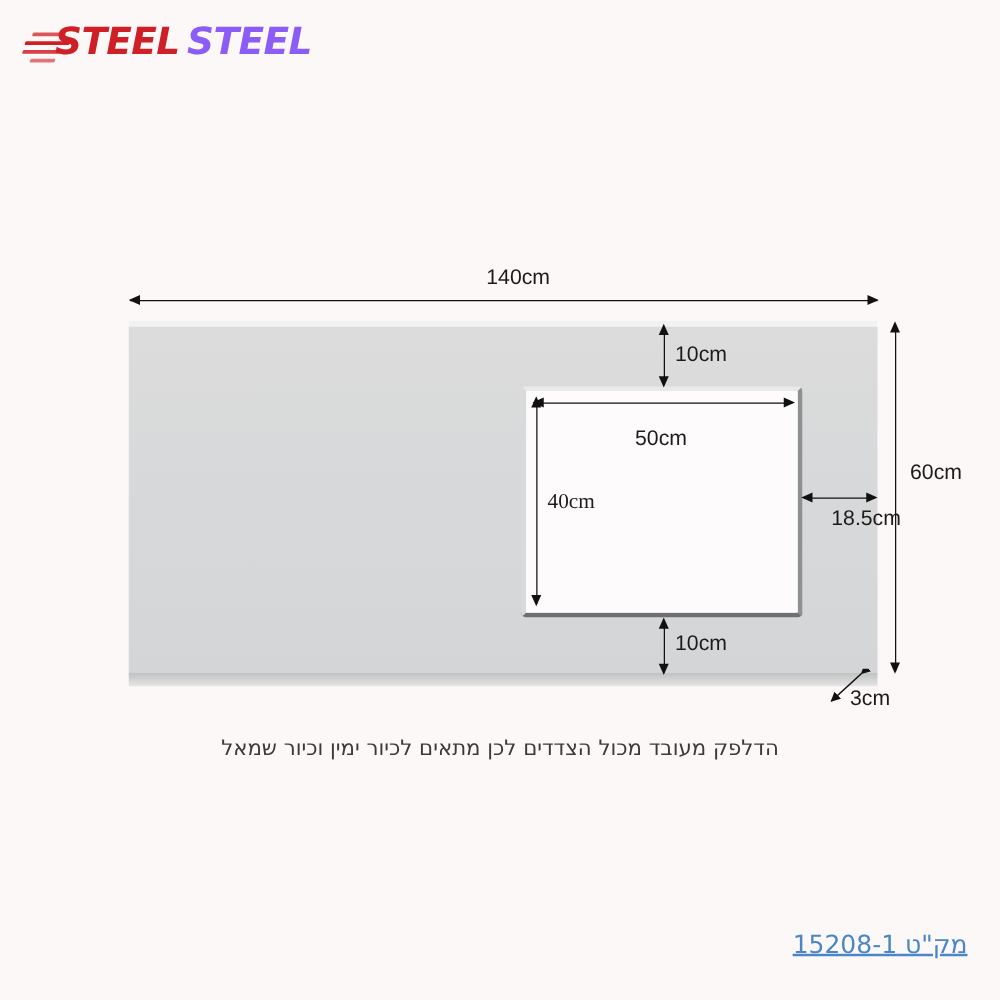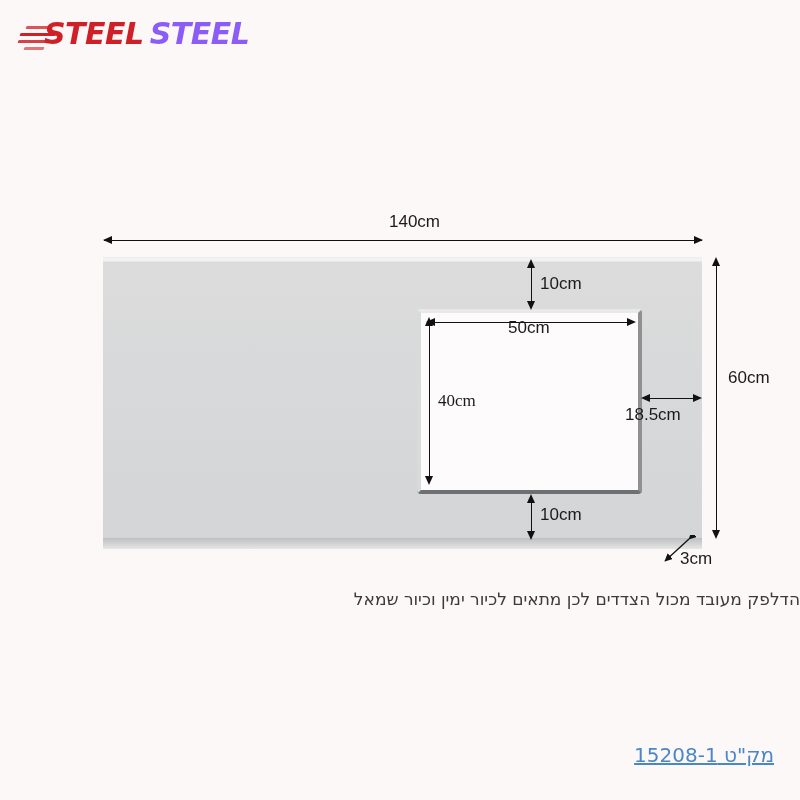--- a/index.html
+++ b/index.html
@@ -128,20 +128,21 @@
     white-space: nowrap;
     font-family: "Liberation Sans", sans-serif;
   }
 
   
   #caption {
     position: absolute;
     left: 0;
     top: 589px;
     width: 800px;
+    text-align: center;
     direction: rtl;
     font-size: 17px;
     color: #3b3b3b;
     font-family: "DejaVu Sans", sans-serif;
   }
   #sku {
     position: absolute;
     right: 26px;
     top: 743px;
     direction: rtl;
@@ -205,29 +206,29 @@
   <div class="dimlabel" style="left:540px; top:274px;">10cm</div>
 
   <div class="dimline-v" style="left:531px; top:498px; height:40px;"></div>
   <div class="arrow up" style="left:527px; top:494px;"></div>
   <div class="arrow down" style="left:527px; top:531px;"></div>
   <div class="dimlabel" style="left:540px; top:505px;">10cm</div>
 
   <div class="dimline-h" style="left:428px; top:322px; width:206px;"></div>
   <div class="arrow left" style="left:426px; top:318px;"></div>
   <div class="arrow right" style="left:627px; top:318px;"></div>
-  <div class="dimlabel" style="left:508px; top:318px;">50cm</div>
+  <div class="dimlabel" style="left:508px; top:341px;">50cm</div>
 
   <div class="dimline-v" style="left:429px; top:322px; height:161px;"></div>
   <div class="arrow up" style="left:425px; top:317px;"></div>
   <div class="arrow down" style="left:425px; top:476px;"></div>
   <div class="dimlabel" style="left:438px; top:391px;font-family:Liberation Serif, serif;">40cm</div>
 
   <div class="dimline-h" style="left:643px; top:398px; width:57px;"></div>
   <div class="arrow left" style="left:641px; top:394px;"></div>
   <div class="arrow right" style="left:693px; top:394px;"></div>
-  <div class="dimlabel" style="left:625px; top:405px;">18.5cm</div>
+  <div class="dimlabel" style="left:665px; top:405px;">18.5cm</div>
 
 </div>
 
 <div id="caption">הדלפק מעובד מכול הצדדים לכן מתאים לכיור ימין וכיור שמאל</div>
 
 <div id="sku">מק"ט 15208-1</div>
 
 </body></html>

